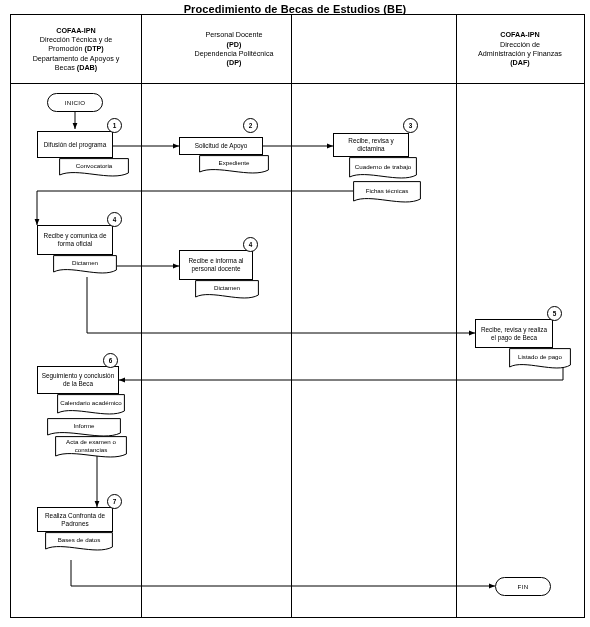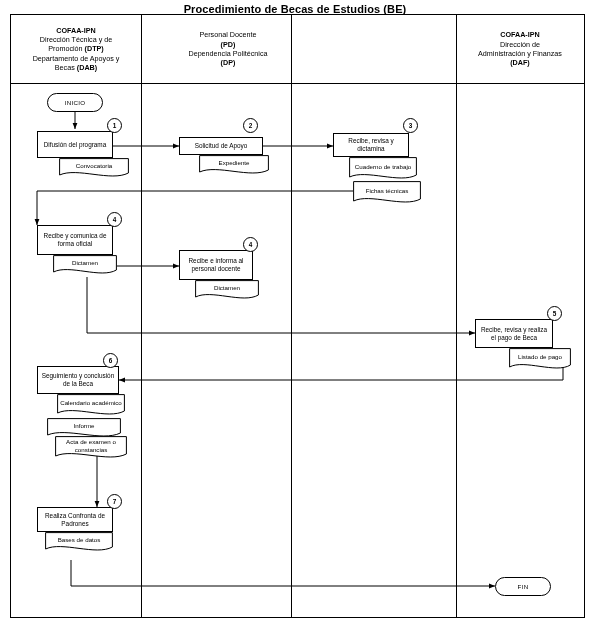--- a/index.html
+++ b/index.html
@@ -28,21 +28,21 @@
 <div id="board">
 
   <div class="hhead" style="top:68px;"></div>
   <div class="vline" style="left:130px;"></div>
   <div class="vline" style="left:280px;"></div>
   <div class="vline" style="left:445px;"></div>
 
   <div class="lane-head" style="left:0;width:130px;">
     <div class="ht"><b>COFAA-IPN</b><br>Dirección Técnica y de<br>Promoción <b>(DTP)</b><br>Departamento de Apoyos y<br>Becas <b>(DAB)</b></div>
   </div>
-  <div class="lane-head" style="left:142px;width:150px;">
+  <div class="lane-head" style="left:148px;width:150px;">
     <div class="ht">Personal Docente<br><b>(PD)</b><br>Dependencia Politécnica<br><b>(DP)</b></div>
   </div>
   <div class="lane-head" style="left:445px;width:128px;">
     <div class="ht"><b>COFAA-IPN</b><br>Dirección de<br>Administración y Finanzas<br><b>(DAF)</b></div>
   </div>
 
   <div class="layer">
     <svg class="conn" viewBox="0 0 575 604">
       <defs>
         <marker id="ar" markerWidth="7" markerHeight="7" refX="6" refY="3" orient="auto" markerUnits="userSpaceOnUse">

